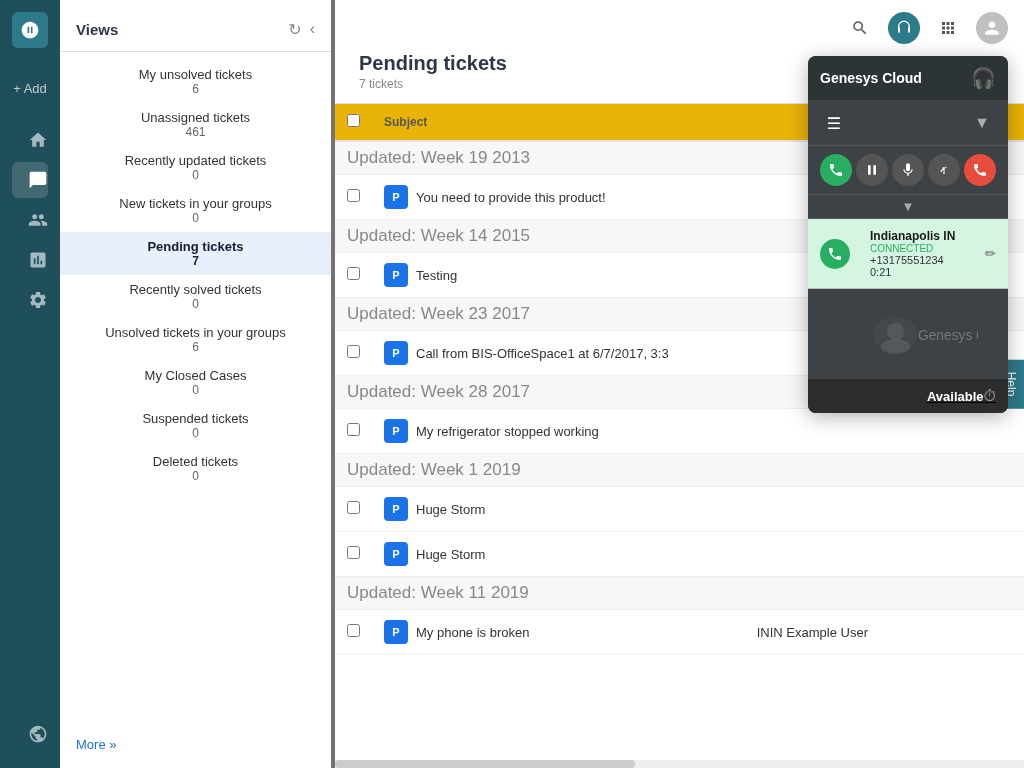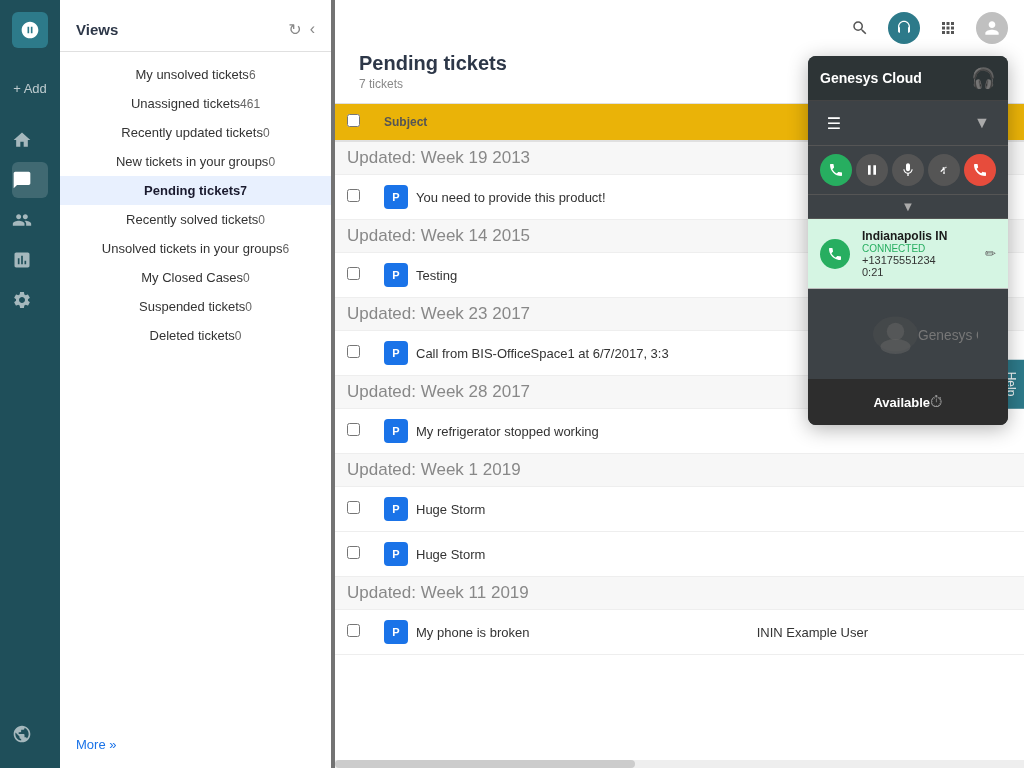--- a/index.html
+++ b/index.html
@@ -20,21 +20,21 @@
       width: 36px; height: 36px;
       background: #2d7a8a;
       border-radius: 6px;
       display: flex; align-items: center; justify-content: center;
       margin-bottom: 16px;
       cursor: pointer;
     }
     .nav-logo svg { fill: white; width: 20px; height: 20px; }
     .nav-icon {
       width: 36px; height: 36px;
-      display: flex; align-items: center; justify-content: flex-start;
+      display: flex; align-items: center; justify-content: flex-end;
       border-radius: 6px;
       margin-bottom: 4px;
       cursor: pointer;
       color: rgba(255,255,255,0.6);
     }
     .nav-icon.active { background: rgba(255,255,255,0.15); color: white; }
     .nav-icon svg { width: 20px; height: 20px; fill: currentColor; }
     .nav-spacer { flex: 1; }
 
     
@@ -65,20 +65,21 @@
       color: #888; cursor: pointer; font-size: 16px;
     }
     .sidebar-list { flex: 1; overflow-y: auto; padding: 8px 0; }
     .sidebar-item {
       display: flex;
       align-items: center;
       justify-content: center;
       padding: 7px 16px;
       cursor: pointer;
       color: #333;
+      flex-direction: column;
     }
     .sidebar-item.active {
       background: #e8f0fe;
       font-weight: 600;
       color: #1a1a2e;
     }
     .sidebar-item-label { font-size: 13px; }
     .sidebar-item-count {
       font-size: 12px;
       color: #666;
@@ -246,21 +247,21 @@
       display: flex; justify-content: center;
       background: #3d4246;
       padding: 4px;
       border-bottom: 1px solid #555;
       cursor: pointer;
       color: #aaa;
     }
     .genesys-caller {
       padding: 10px 12px;
       background: #d5f5e3;
-      display: flex; align-items: center; gap: 12px;
+      display: flex; align-items: center; gap: 20px;
       border-bottom: 1px solid #bbb;
     }
     .caller-icon {
       width: 30px; height: 30px;
       background: #27ae60;
       border-radius: 50%;
       display: flex; align-items: center; justify-content: center;
       color: white; font-size: 14px;
     }
     .caller-info { flex: 1; }
@@ -268,23 +269,24 @@
     .caller-status { font-size: 10px; color: #27ae60; font-weight: 400; }
     .caller-phone { font-size: 11px; color: #333; }
     .caller-time { font-size: 11px; color: #333; }
     .caller-edit { color: #666; cursor: pointer; }
     .genesys-logo-area {
       padding: 20px 12px;
       display: flex; align-items: center; justify-content: center;
       background: #3d4246;
     }
     .genesys-footer {
-      display: flex; align-items: center; justify-content: center;
-      padding: 14px 12px;
+      display: flex; align-items: center; justify-content: flex-end;
+      padding: 8px 12px;
       background: #2d2d2d;
+      text-decoration: underline;
     }
     .genesys-status-btn {
       color: white; font-size: 13px; font-weight: 600;
     }
     .genesys-clock {
       color: #aaa; font-size: 16px;
     }
 
     
     #help-btn {

